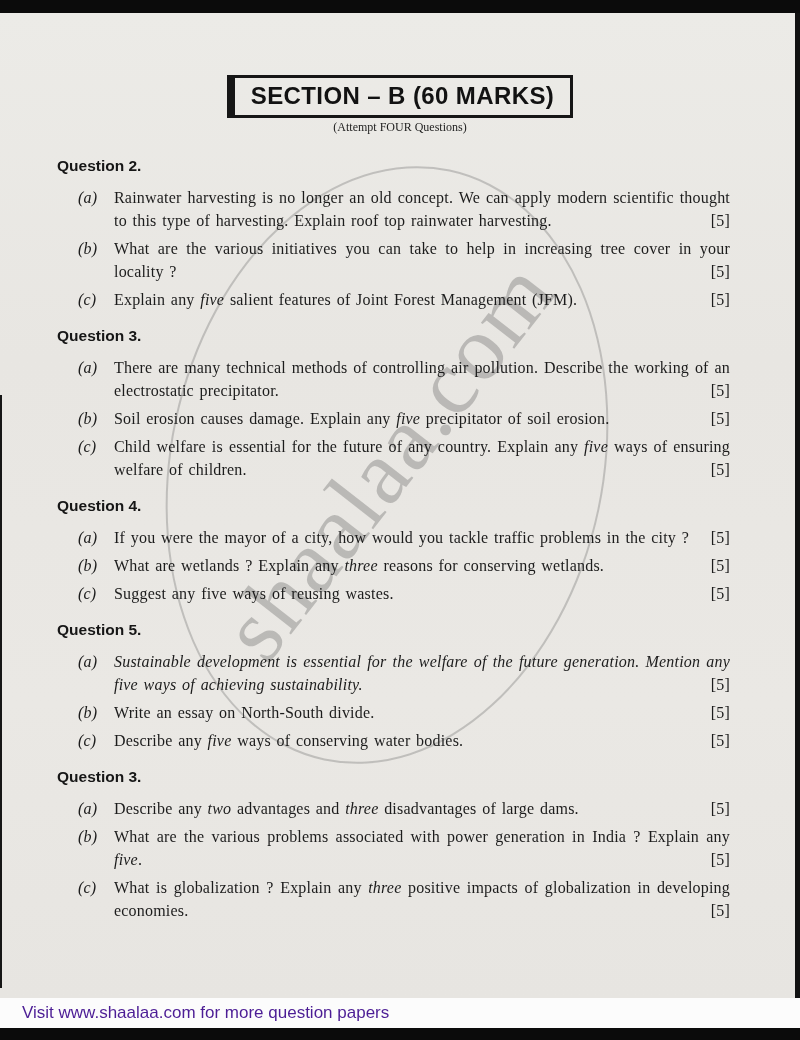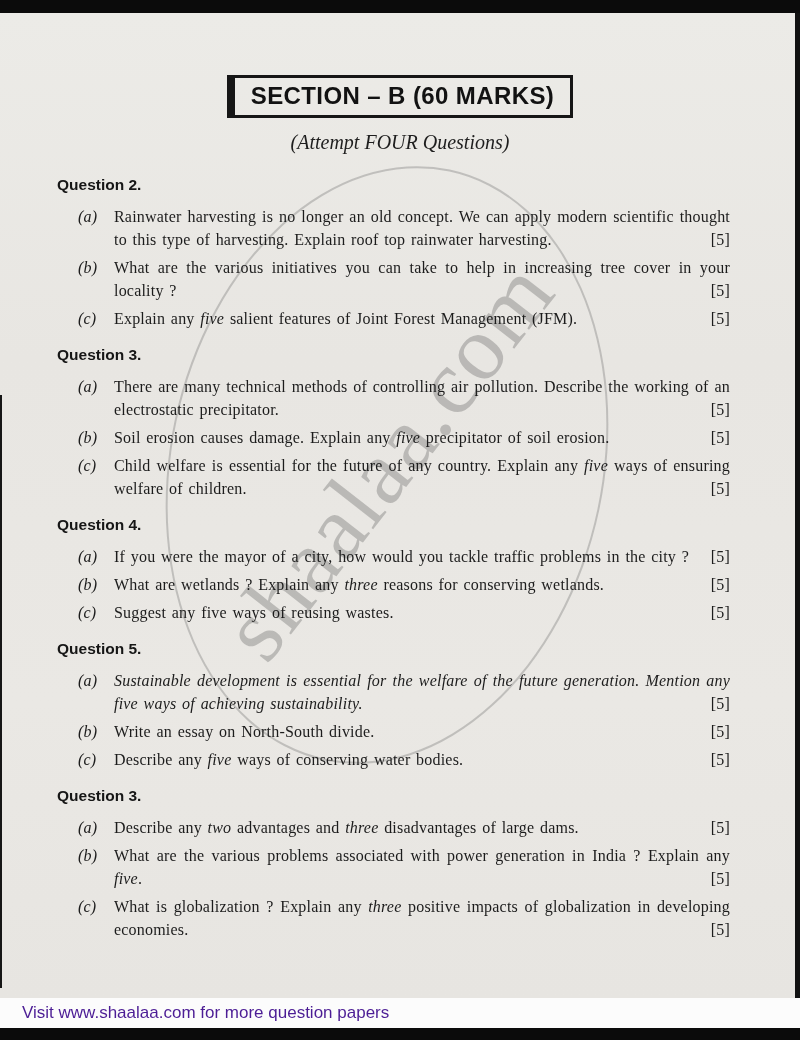--- a/index.html
+++ b/index.html
@@ -55,24 +55,23 @@
     border: 3px solid #161616;
     border-left-width: 8px;
     padding: 4px 16px 5px 16px;
     font-family: "Liberation Sans", sans-serif;
     font-weight: bold;
     font-size: 24px;
     letter-spacing: 0.4px;
     color: #121212;
   }
   .subtitle {
-    margin-top: 13px;
+    margin-top: 2px;
     text-align: center;
-    font-style: italic;
-    font-size: 20px;
+    font-size: 12px;
     color: #1e1e1e;
   }
 
   .questions { margin: 22px 70px 0 57px; }
   .question { margin-top: 16px; }
   .question:first-child { margin-top: 20px; }
   .q-title {
     margin: 0 0 11px 0;
     font-family: "Liberation Sans", sans-serif;
     font-weight: 700;

